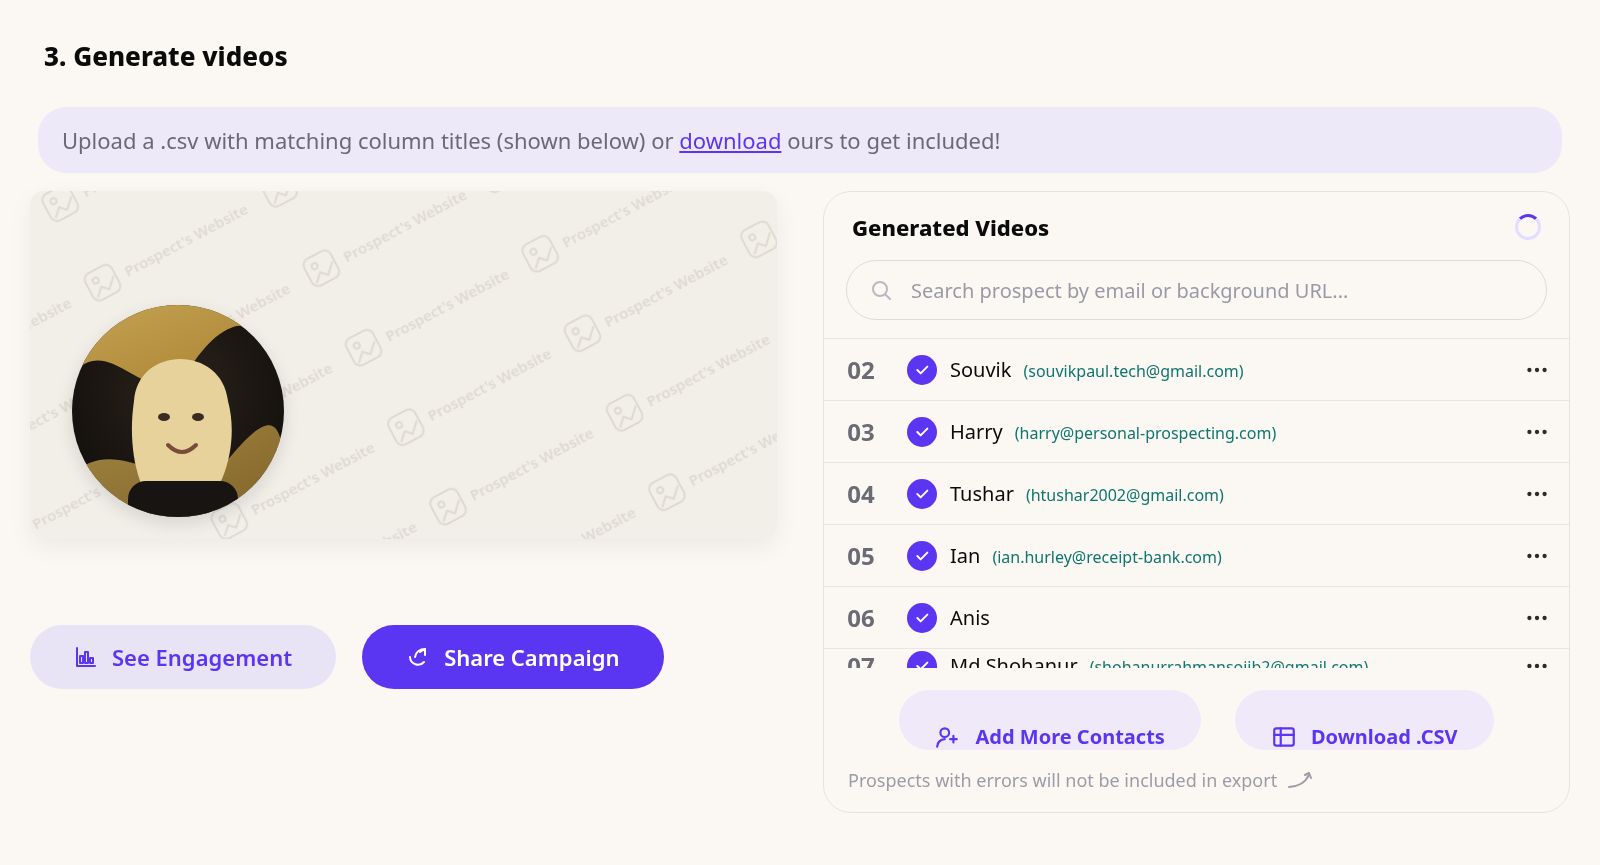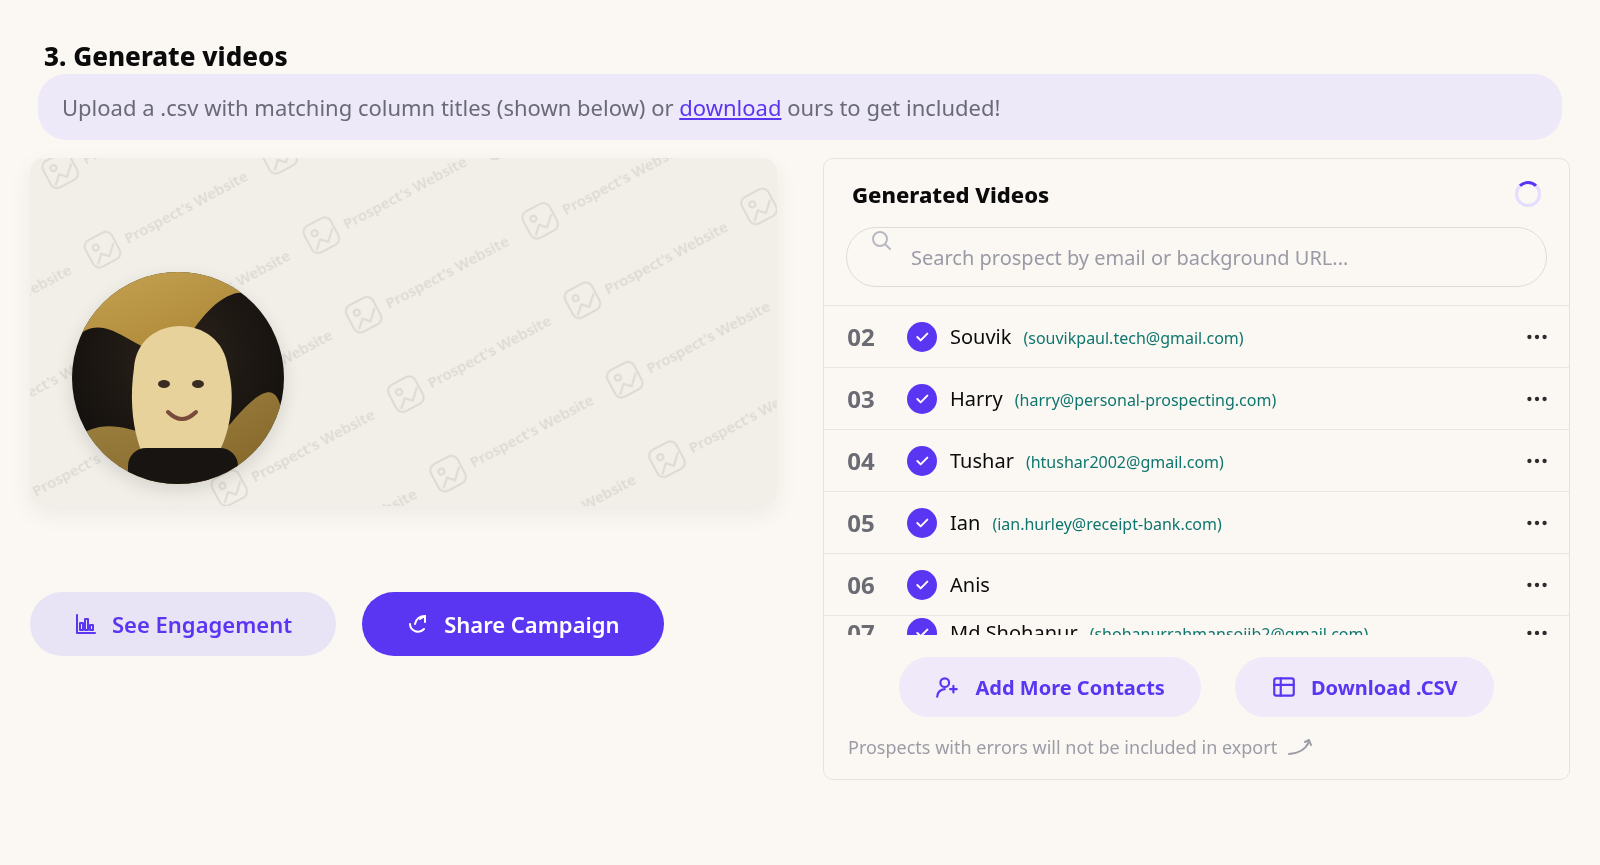--- a/index.html
+++ b/index.html
@@ -12,68 +12,68 @@
     --violet-ink:#5a35f2;
     --pill:#efe9fa;
     --border:#e7e2de;
     --border2:#e0dad4;
     --gray-text:#9a9aa6;
     --row-border:#e9e5df;
   }
   *{box-sizing:border-box;font-family:ui-sans-serif,system-ui,-apple-system,Segoe UI,Roboto,Helvetica,Arial,sans-serif}
   body{margin:0;background:#ffffff}
   .page{background:var(--cream);width:1600px;height:865px;margin:0 auto;position:relative;padding:24px 20px 24px 20px}
-  .section-title{font-size:26px;font-weight:800;color:var(--ink);margin:14px 0 0 24px}
+  .section-title{font-size:26px;font-weight:800;color:var(--ink);margin:14px 0 33px 24px}
   .banner{margin:0 18px 18px 18px;background:var(--lavender);border-radius:28px;padding:18px 24px;color:#6a6a76;font-size:22px}
   .banner a{color:var(--violet);}
   .columns{display:flex;gap:46px;padding:0 10px}
   .left{flex:0 0 747px;display:flex;flex-direction:column}
   .right{flex:1;}
 
   
   .preview{position:relative;height:348px;border-radius:14px;overflow:hidden;box-shadow:0 8px 24px rgba(0,0,0,.06)}
   .preview-bg{position:absolute;inset:0;background:#f2efe9}
   .preview-bg svg{position:absolute;inset:0;width:100%;height:100%;opacity:.55}
   .avatar{position:absolute;left:42px;top:114px;width:212px;height:212px;border-radius:50%;overflow:hidden;box-shadow:0 6px 18px rgba(0,0,0,.12)}
   .avatar svg{width:100%;height:100%;display:block}
 
   
   .left-buttons{display:flex;gap:26px;margin-top:86px}
   .btn{display:inline-flex;align-items:center;justify-content:center;gap:14px;height:64px;border-radius:40px;font-size:22px;font-weight:600;border:none;cursor:pointer}
   .btn-lavender{background:var(--lavender-strong);color:var(--violet-ink);padding:8px 44px}
   .btn-violet{background:var(--violet);color:#fff;padding:0 44px}
 
   
-  .card{background:var(--cream);border:1px solid var(--border);border-radius:10px;overflow:hidden}
+  .card{background:var(--cream);border:1px solid var(--border);border-radius:28px;overflow:hidden}
   .card-head{display:flex;align-items:center;justify-content:space-between;padding:20px 28px 8px 28px}
   .card-title{font-size:22px;font-weight:800;color:var(--ink)}
   .spinner{width:26px;height:26px;border-radius:50%;border:3px solid #e3ddff;border-top-color:var(--violet);animation:spin 1s linear infinite}
   @keyframes spin{to{transform:rotate(360deg)}}
 
   .search-wrap{padding:10px 22px 18px 22px}
-  .search{display:flex;gap:16px;border:1px solid var(--border2);background:var(--cream);border-radius:999px;height:60px;padding:0 22px}
+  .search{display:flex;align-items:center;gap:16px;border:1px solid var(--border2);background:var(--cream);border-radius:999px;height:60px;padding:0 22px}
   .search input{flex:1;border:none;outline:none;background:transparent;font-size:20px;color:#666}
   .search input::placeholder{color:var(--gray-text)}
 
   .list{max-height:330px;overflow:hidden;border-top:1px solid var(--row-border)}
   .row{display:grid;grid-template-columns:66px 56px 1fr 56px;align-items:center;height:62px;border-bottom:1px solid var(--row-border);padding:0 4px}
   .row .num{text-align:center;color:#6b6b74;font-weight:700;font-size:24px}
   .row .check{display:flex;align-items:center;justify-content:center}
   .row .who{display:flex;align-items:baseline;gap:12px;min-width:0}
   .row .name{font-size:20px;color:var(--ink)}
   .row .email{font-size:16px;color:#0f766e;white-space:nowrap;overflow:hidden;text-overflow:ellipsis}
   .row .more{display:flex;align-items:center;justify-content:center;color:#2b2b2b}
   .row:last-child{border-bottom:none}
   .clip-row{height:32px}
 
   .check-badge{width:30px;height:30px;border-radius:50%;background:var(--violet);display:flex;align-items:center;justify-content:center}
   .check-badge svg{width:16px;height:16px;color:#fff}
 
   .footer-btns{display:flex;gap:34px;justify-content:center;padding:22px 20px 8px 20px}
-  .pill{display:inline-flex;align-items:center;gap:14px;height:60px;padding:0 36px;border-radius:999px;background:var(--pill);color:var(--violet-ink);font-size:20px;font-weight:700;border:none;cursor:pointer}
+  .pill{display:inline-flex;align-items:flex-end;gap:14px;height:60px;padding:0 36px;border-radius:999px;background:var(--pill);color:var(--violet-ink);font-size:20px;font-weight:700;border:none;cursor:pointer}
 
   .export-note{display:flex;align-items:center;justify-content:flex-start;gap:10px;color:#9c9ca7;font-size:18px;padding:10px 24px 20px 24px}
   .export-note svg{flex:0 0 auto}
 
   
   .icon{display:inline-flex}
 </style>
 </head>
 <body>
 <div class="page">

